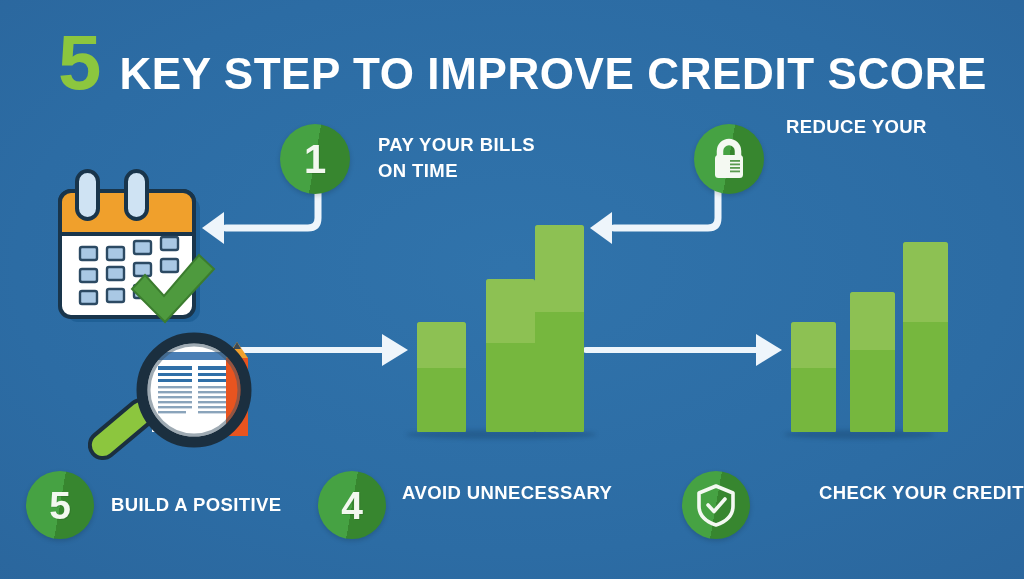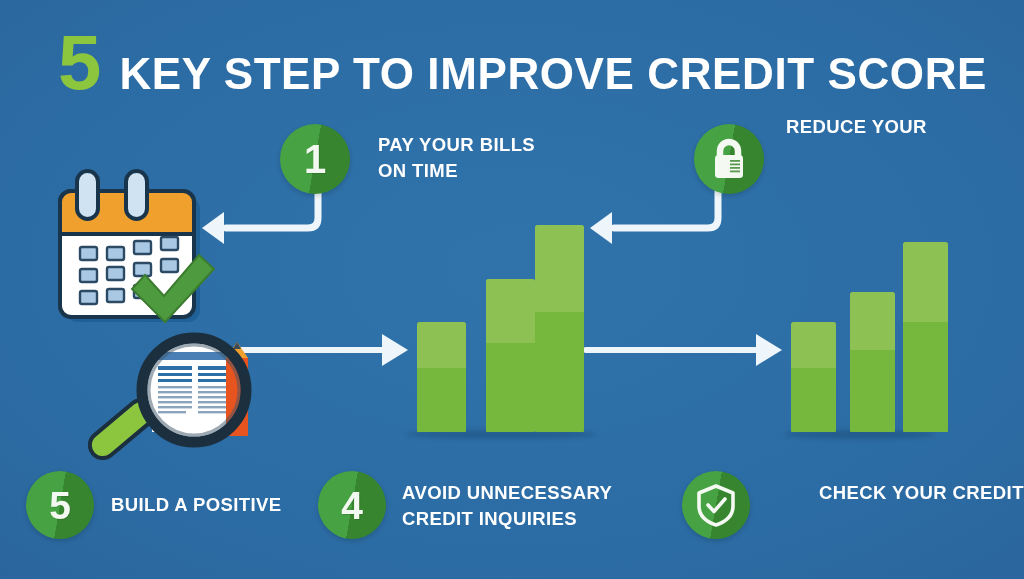--- a/index.html
+++ b/index.html
@@ -252,21 +252,20 @@
   </div>
   <div class="step-label" style="left:111px;top:480px;margin-top:12px;">
     <div>BUILD A POSITIVE</div>
   </div>
 
   <div class="badge" style="left:318px;top:471px;width:68px;height:68px;">
     <span class="badge-num" style="font-size:39px;">4</span>
   </div>
   <div class="step-label" style="left:402px;top:480px;">
     <div>AVOID UNNECESSARY</div>
-    <div>CREDIT INQUIRIES</div>
   </div>
 
   <div class="badge" style="left:682px;top:471px;width:68px;height:68px;">
     <svg width="42" height="46" viewBox="0 0 42 46">
       <path d="M21 4 L38 11 v13 c0 10 -8 16 -17 19 c-9 -3 -17 -9 -17 -19 v-13 z" fill="none" stroke="#f4f9f2" stroke-width="3.6" stroke-linejoin="round"></path>
       <path d="M13 23 L19 29.5 L30 17" fill="none" stroke="#f4f9f2" stroke-width="3.6" stroke-linecap="round" stroke-linejoin="round"></path>
     </svg>
   </div>
   <div class="step-label" style="left:772px;top:480px;margin-left:47px;">
     <div>CHECK YOUR CREDIT</div>

